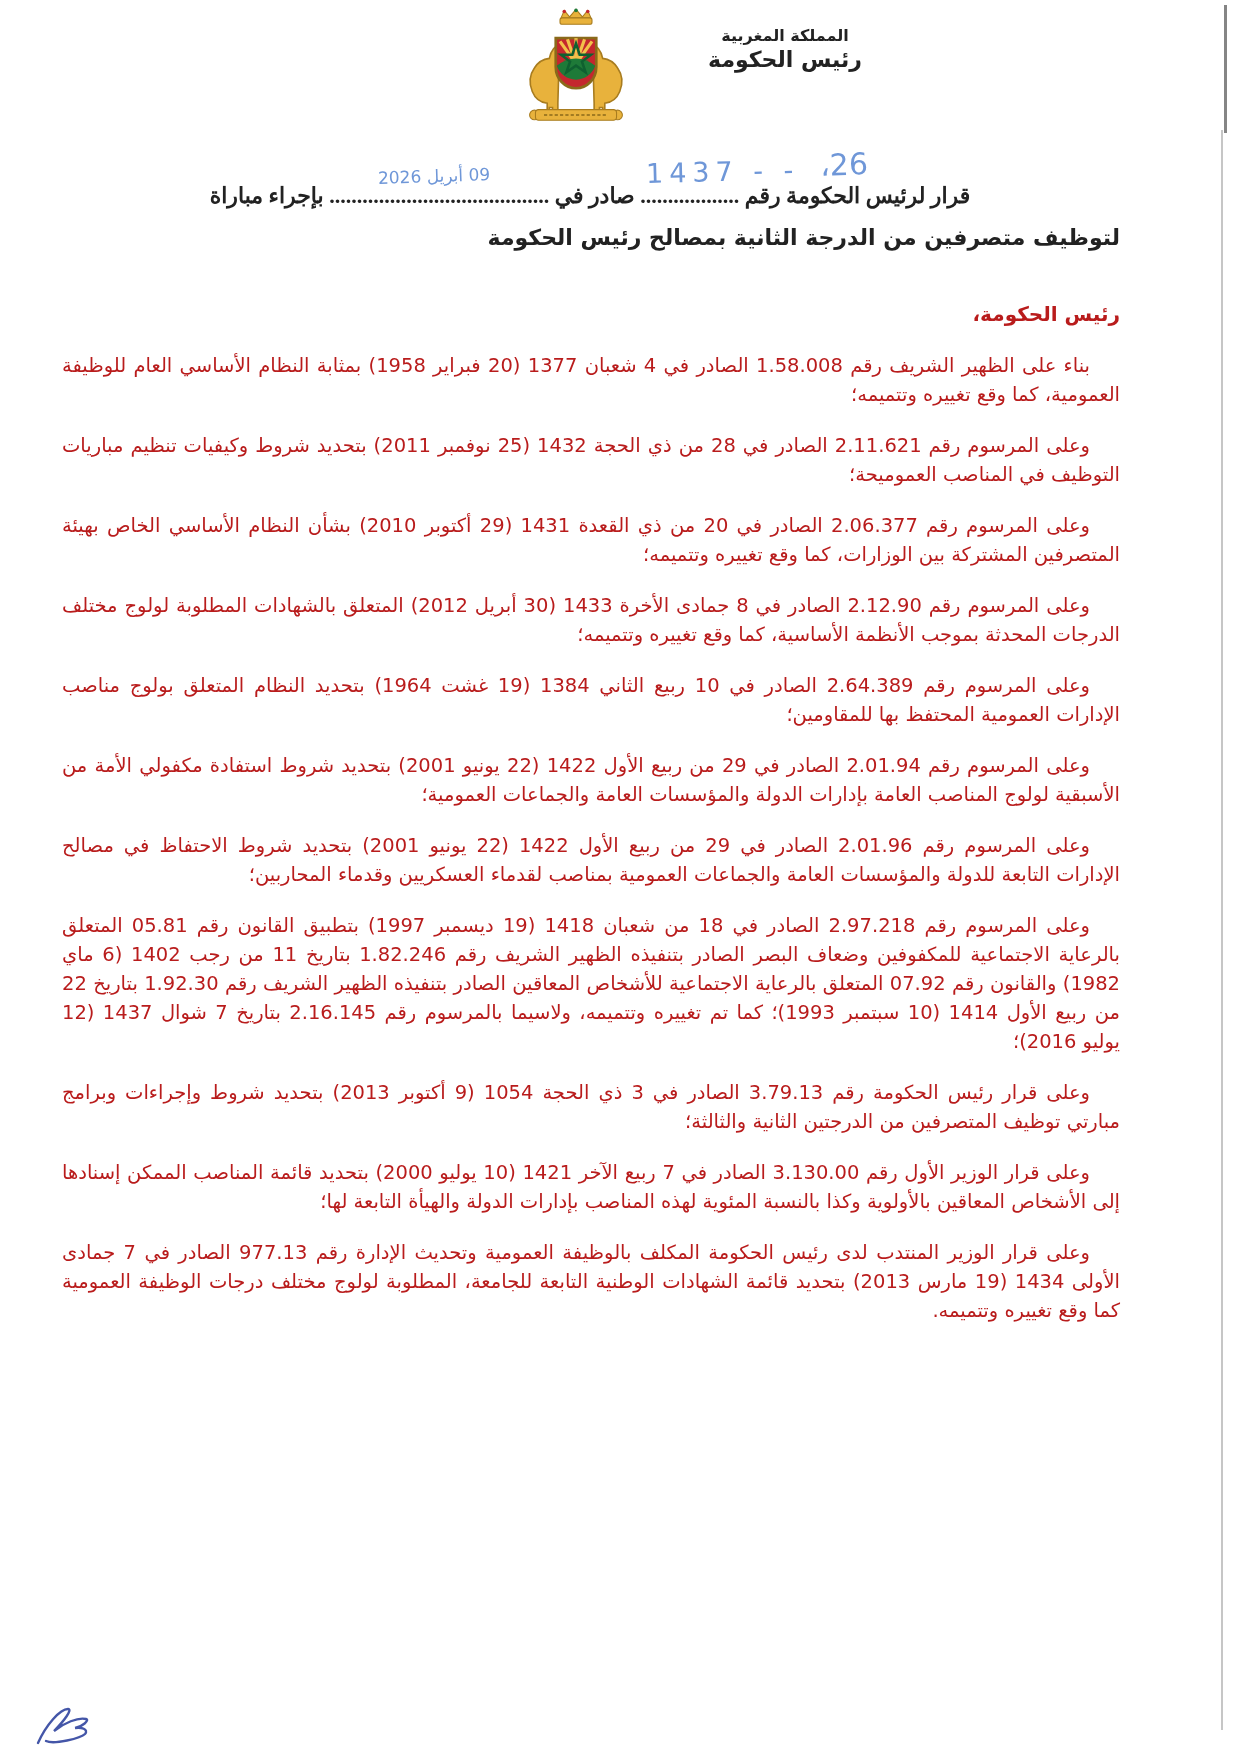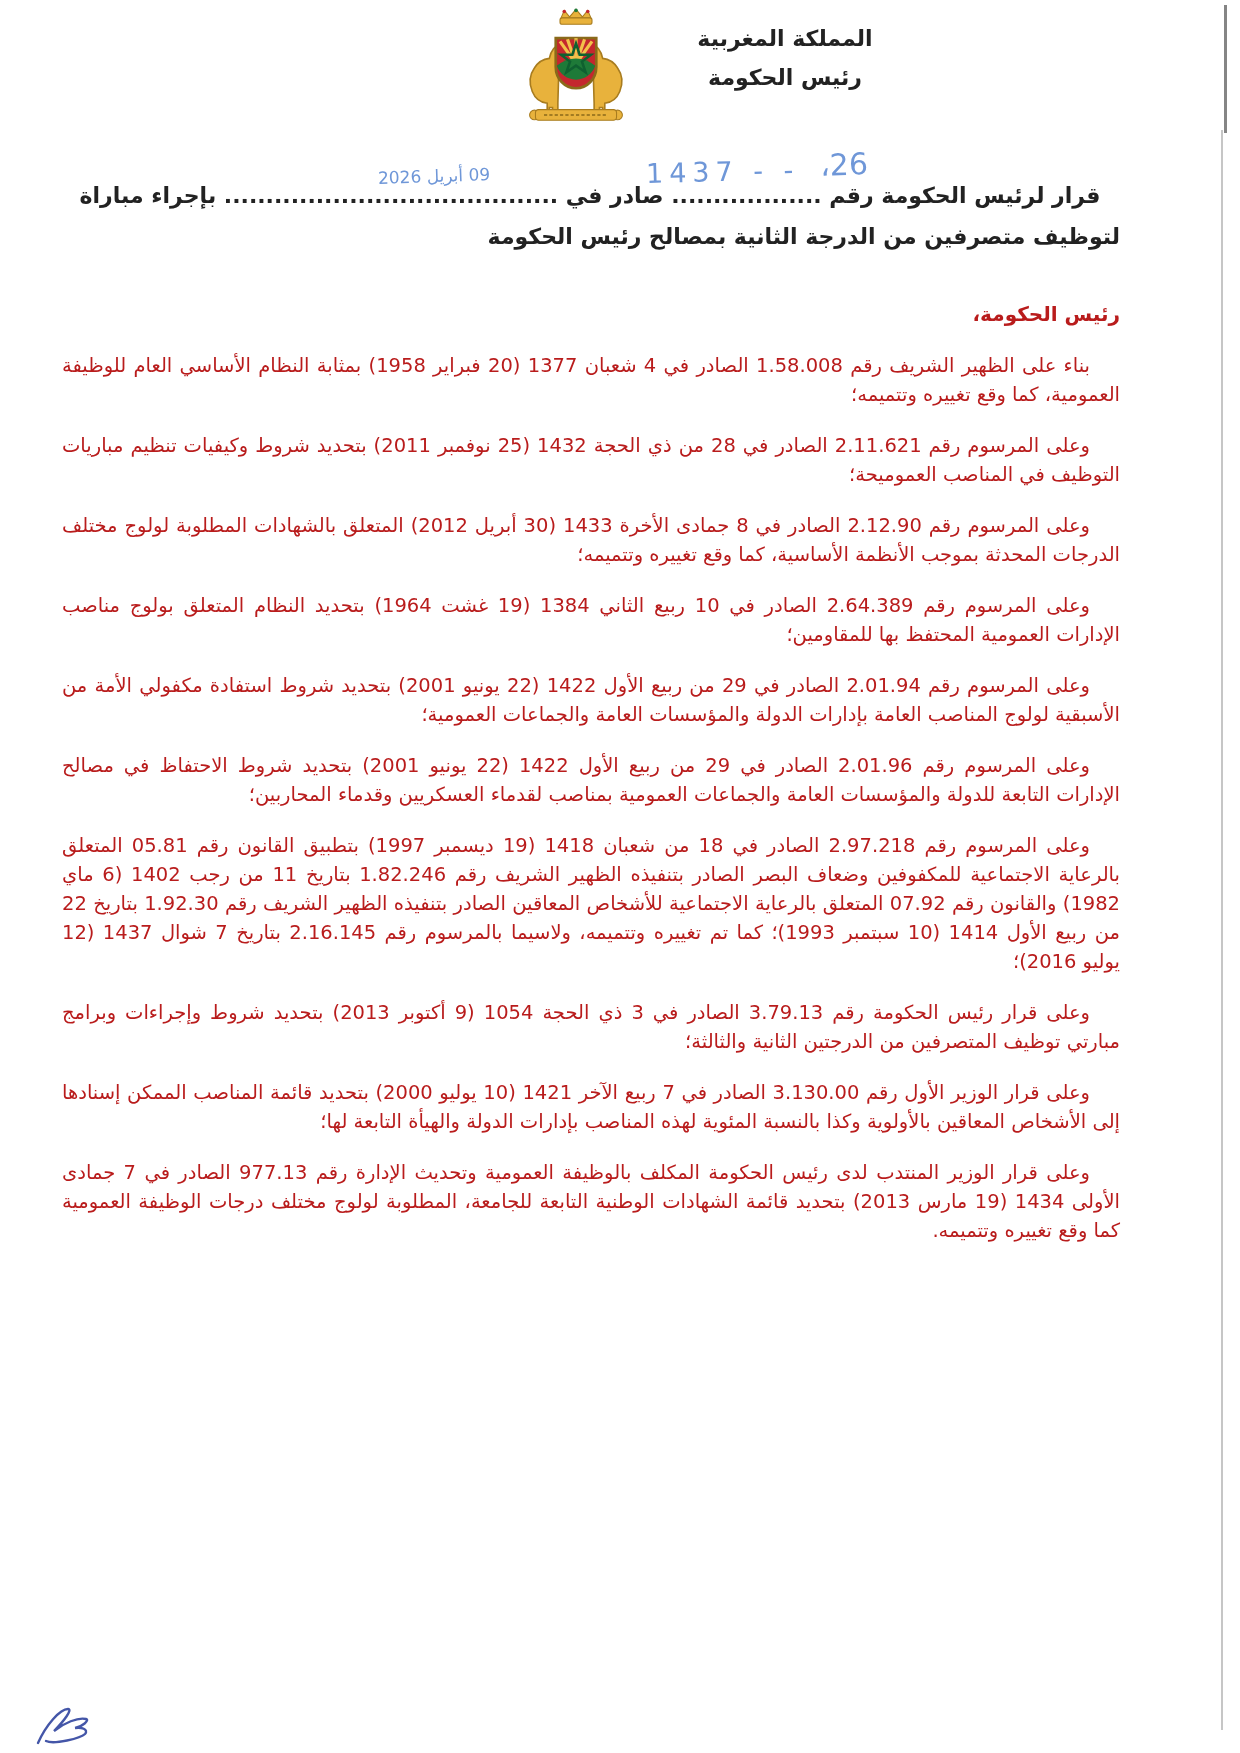--- a/index.html
+++ b/index.html
@@ -13,36 +13,36 @@
   }
   
   .edge-line-light{position:absolute;left:1221px;top:130px;width:2px;height:1600px;background:#c6c6c6;}
   .edge-line-dark{position:absolute;left:1224px;top:5px;width:3px;height:128px;background:#858585;}
 
   
   .header-text{
     position:absolute;left:690px;top:26px;width:190px;
     direction:rtl;text-align:center;font-weight:700;
   }
-  .header-text .line1{font-size:22px;margin-bottom:14px;}
+  .header-text .line1{font-size:16px;margin-bottom:2px;}
   .header-text .line2{font-size:22px;}
   .emblem{position:absolute;left:512px;top:8px;width:128px;height:120px;}
 
   
   .hw{position:absolute;color:#6f97d8;font-family:"DejaVu Sans",sans-serif;}
   .hw-num-left{left:646px;top:156px;font-size:27px;letter-spacing:6px;direction:ltr;transform:rotate(-1.5deg);}
   .hw-num-right{left:820px;top:147px;font-size:30px;letter-spacing:2px;direction:ltr;transform:rotate(-2deg);}
   .hw-date{left:378px;top:166px;font-size:17px;letter-spacing:1px;direction:rtl;transform:rotate(-2deg);}
 
   
   .title-block{
     position:absolute;top:183px;left:60px;right:120px;
     direction:rtl;text-align:center;font-weight:700;
   }
-  .title-line1{font-size:22px;letter-spacing:0;}
+  .title-line1{font-size:22px;letter-spacing:0;font-family:Liberation Serif, serif;}
   .title-line2{font-size:22px;margin-top:16px;text-align:right;}
 
   
   .content{
     position:absolute;top:300px;left:62px;right:120px;
     direction:rtl;text-align:justify;
     font-size:19.5px;line-height:29px;color:#b91c1c;
   }
   .salutation{font-weight:700;text-align:right;margin:0 0 22px 0;font-size:20px;}
   .content p.cite{margin:0 0 22px 0;text-indent:30px;}
@@ -109,20 +109,21 @@
 
   <div class="title-block">
     <div class="title-line1">قرار لرئيس الحكومة رقم .................. صادر في ........................................ بإجراء مباراة</div>
     <div class="title-line2">لتوظيف متصرفين من الدرجة الثانية بمصالح رئيس الحكومة</div>
   </div>
 
   <div class="content">
     <p class="salutation">رئيس الحكومة،</p>
     <p class="cite">بناء على الظهير الشريف رقم 1.58.008 الصادر في 4 شعبان 1377 (20 فبراير 1958) بمثابة النظام الأساسي العام للوظيفة العمومية، كما وقع تغييره وتتميمه؛</p>
     <p class="cite">وعلى المرسوم رقم 2.11.621 الصادر في 28 من ذي الحجة 1432 (25 نوفمبر 2011) بتحديد شروط وكيفيات تنظيم مباريات التوظيف في المناصب العموميحة؛</p>
+    <p class="cite">وعلى المرسوم رقم 2.06.377 الصادر في 20 من ذي القعدة 1431 (29 أكتوبر 2010) بشأن النظام الأساسي الخاص بهيئة المتصرفين المشتركة بين الوزارات، كما وقع تغييره وتتميمه؛</p>
     <p class="cite">وعلى المرسوم رقم 2.12.90 الصادر في 8 جمادى الأخرة 1433 (30 أبريل 2012) المتعلق بالشهادات المطلوبة لولوج مختلف الدرجات المحدثة بموجب الأنظمة الأساسية، كما وقع تغييره وتتميمه؛</p>
     <p class="cite">وعلى المرسوم رقم 2.64.389 الصادر في 10 ربيع الثاني 1384 (19 غشت 1964) بتحديد النظام المتعلق بولوج مناصب الإدارات العمومية المحتفظ بها للمقاومين؛</p>
     <p class="cite">وعلى المرسوم رقم 2.01.94 الصادر في 29 من ربيع الأول 1422 (22 يونيو 2001) بتحديد شروط استفادة مكفولي الأمة من الأسبقية لولوج المناصب العامة بإدارات الدولة والمؤسسات العامة والجماعات العمومية؛</p>
     <p class="cite">وعلى المرسوم رقم 2.01.96 الصادر في 29 من ربيع الأول 1422 (22 يونيو 2001) بتحديد شروط الاحتفاظ في مصالح الإدارات التابعة للدولة والمؤسسات العامة والجماعات العمومية بمناصب لقدماء العسكريين وقدماء المحاربين؛</p>
     <p class="cite">وعلى المرسوم رقم 2.97.218 الصادر في 18 من شعبان 1418 (19 ديسمبر 1997) بتطبيق القانون رقم 05.81 المتعلق بالرعاية الاجتماعية للمكفوفين وضعاف البصر الصادر بتنفيذه الظهير الشريف رقم 1.82.246 بتاريخ 11 من رجب 1402 (6 ماي 1982) والقانون رقم 07.92 المتعلق بالرعاية الاجتماعية للأشخاص المعاقين الصادر بتنفيذه الظهير الشريف رقم 1.92.30 بتاريخ 22 من ربيع الأول 1414 (10 سبتمبر 1993)؛ كما تم تغييره وتتميمه، ولاسيما بالمرسوم رقم 2.16.145 بتاريخ 7 شوال 1437 (12 يوليو 2016)؛</p>
     <p class="cite">وعلى قرار رئيس الحكومة رقم 3.79.13 الصادر في 3 ذي الحجة 1054 (9 أكتوبر 2013) بتحديد شروط وإجراءات وبرامج مبارتي توظيف المتصرفين من الدرجتين الثانية والثالثة؛</p>
     <p class="cite">وعلى قرار الوزير الأول رقم 3.130.00 الصادر في 7 ربيع الآخر 1421 (10 يوليو 2000) بتحديد قائمة المناصب الممكن إسنادها إلى الأشخاص المعاقين بالأولوية وكذا بالنسبة المئوية لهذه المناصب بإدارات الدولة والهيأة التابعة لها؛</p>
     <p class="cite">وعلى قرار الوزير المنتدب لدى رئيس الحكومة المكلف بالوظيفة العمومية وتحديث الإدارة رقم 977.13 الصادر في 7 جمادى الأولى 1434 (19 مارس 2013) بتحديد قائمة الشهادات الوطنية التابعة للجامعة، المطلوبة لولوج مختلف درجات الوظيفة العمومية كما وقع تغييره وتتميمه.</p>
   </div>
 

